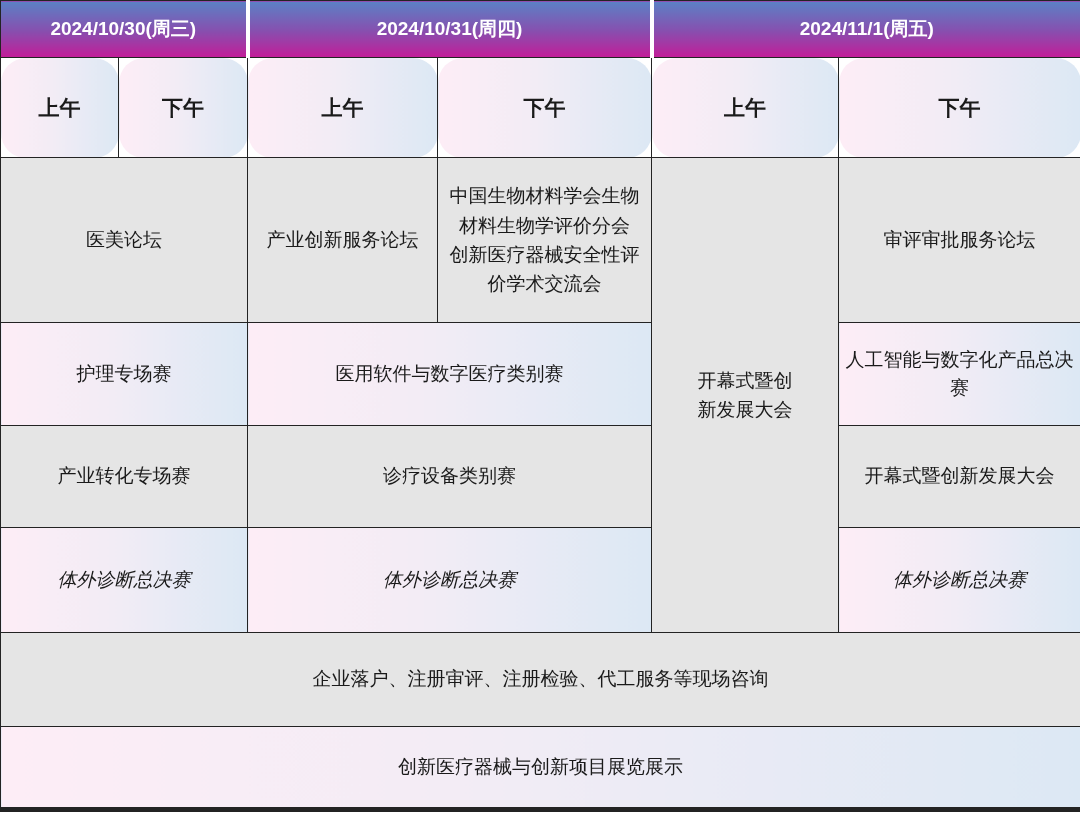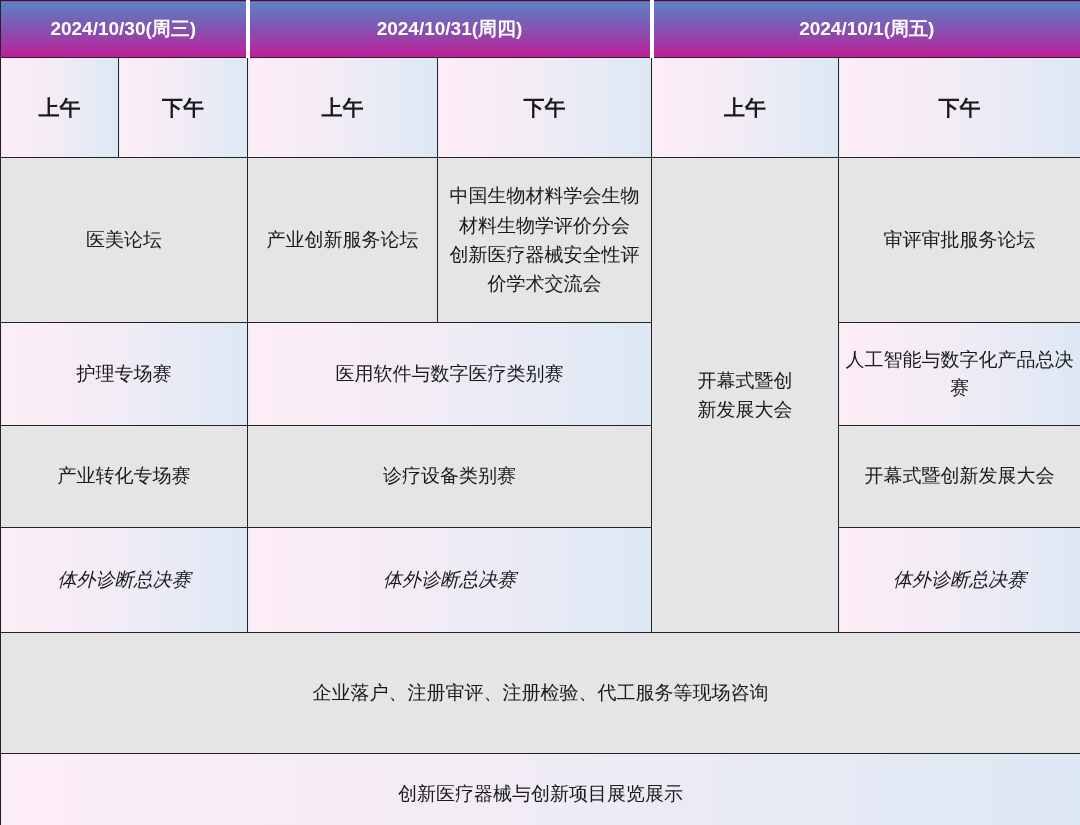--- a/index.html
+++ b/index.html
@@ -25,39 +25,40 @@
     line-height: 1.5;
     overflow: hidden;
   }
   
   tr.r-date    { height: 57px; }
   tr.r-session { height: 100px; }
   tr.r1 { height: 165px; }
   tr.r2 { height: 103px; }
   tr.r3 { height: 102px; }
   tr.r4 { height: 105px; font-style: italic; }
-  tr.r5 { height: 121px; }
+  tr.r5 { height: 94px; }
   tr.r6 { height: 83px; }
   
   tr.r-date th {
     background: linear-gradient(180deg, #5b81c5 0%, #8650af 52%, #c31d98 100%);
     color: #ffffff;
     font-weight: bold;
     font-size: 19px;
     border-left: 4px solid #ffffff;
     border-right: 4px solid #ffffff;
     border-top: 1px solid #232323;
     border-bottom: 1px solid #232323;
   }
   tr.r-date th:first-child { border-left: 1px solid #232323; }
   tr.r-date th:last-child  { border-right: 1px solid #232323; }
   
   tr.r-session th {
     font-weight: bold;
     font-size: 21px;
+    border-radius: 25px;
   }
   
   .grad {
     background: linear-gradient(90deg, #fdedf6 0%, #f2ecf5 45%, #dce8f4 100%);
   }
   .white { background: #e5e5e5; }
   
   .cell-multiline { white-space: pre-line; padding: 0 8px; line-height: 1.55; }
   .cell-opening   { padding: 0 40px; line-height: 1.55; }
   .cell-ai        { padding: 0 3px; line-height: 1.45; }
@@ -74,21 +75,21 @@
     <col style="width:190px">
     <col style="width:214px">
     <col style="width:187px">
     <col style="width:242px">
   </colgroup>
 
   <tbody>
       <tr class="r-date">
     <th colspan="2">2024/10/30(周三)</th>
     <th colspan="2">2024/10/31(周四)</th>
-    <th colspan="2">2024/10/1(周五)</th>
+    <th colspan="2">2024/11/1(周五)</th>
   </tr>
 
   <tr class="r-session">
     <th class="grad">上午</th>
     <th class="grad">下午</th>
     <th class="grad">上午</th>
     <th class="grad">下午</th>
     <th class="grad">上午</th>
     <th class="grad">下午</th>
   </tr>

